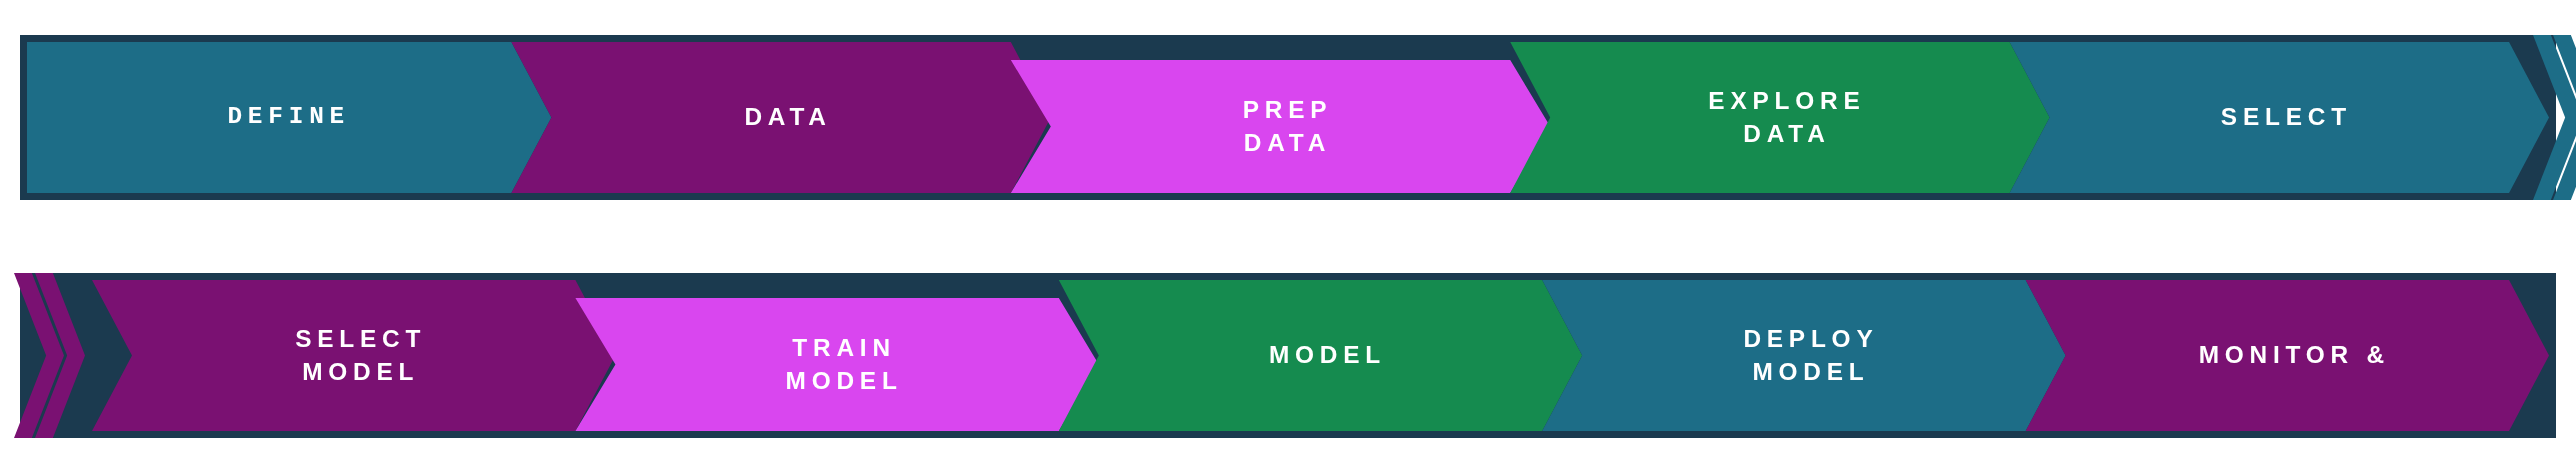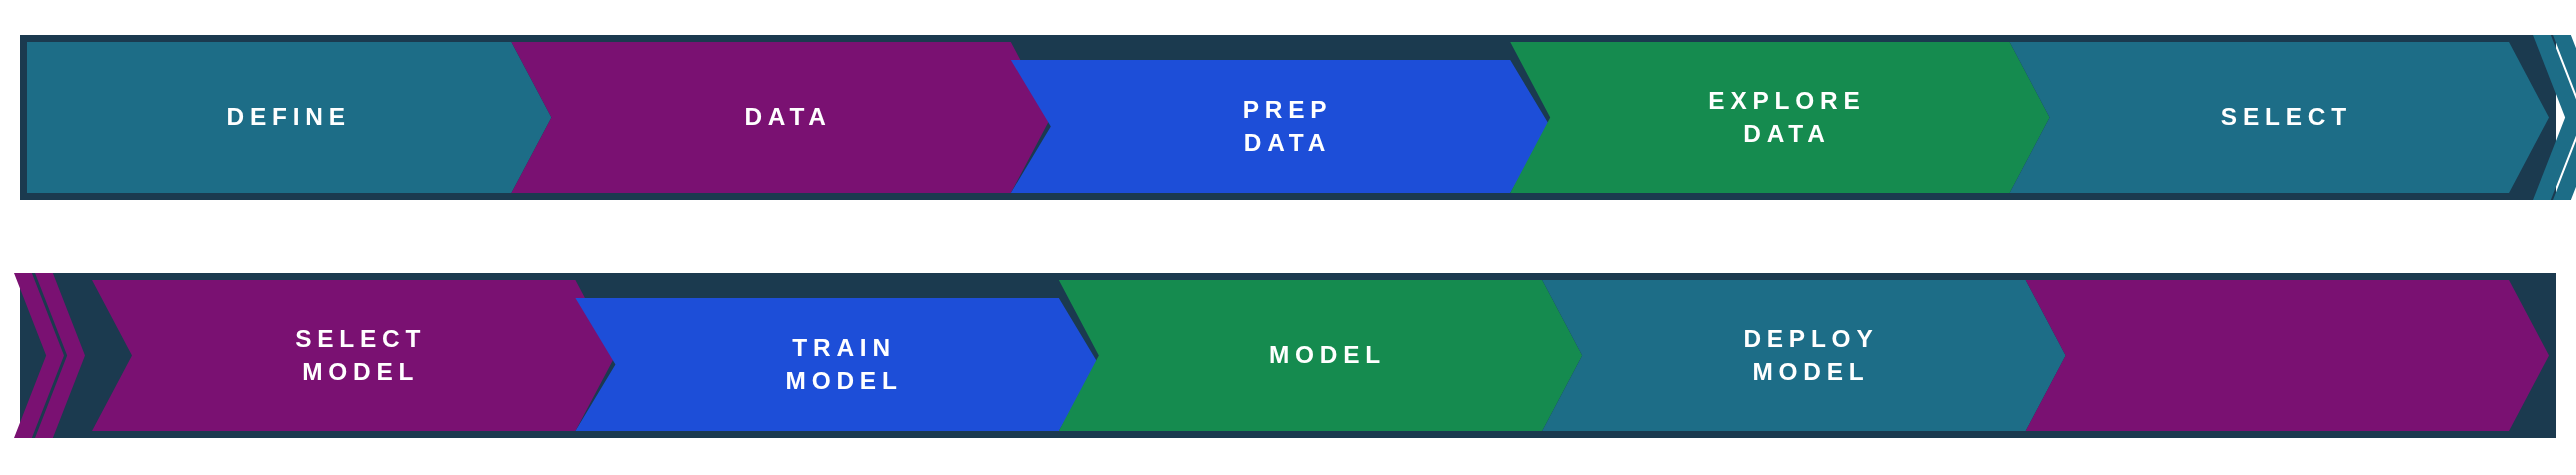--- a/index.html
+++ b/index.html
@@ -42,26 +42,26 @@
     letter-spacing: 5.8px;
     font-size: 24.4px;
     line-height: 1.35;
     text-transform: uppercase;
     margin-right: -40px; 
     padding-left: 43px;
     padding-right: 29px;
     clip-path: polygon(0 0, calc(100% - 40px) 0, 100% 50%, calc(100% - 40px) 100%, 0 100%, 40px 50%);
   }
   .step:last-child { margin-right: 0; }
-  .row1 .step.first { clip-path: polygon(0 0, calc(100% - 40px) 0, 100% 50%, calc(100% - 40px) 100%, 0 100%); padding-left: 28px; }
+  .row1 .step.first { clip-path: polygon(0 0, calc(100% - 40px) 0, 100% 50%, calc(100% - 40px) 100%, 0 100%); padding-left: 28px; font-family: Liberation Mono, monospace; }
   .step.last  { clip-path: polygon(0 0, calc(100% - 40px) 0, 100% 50%, calc(100% - 40px) 100%, 0 100%, 40px 50%); }
 
   .c-teal    { background: #1d6d87; }
   .c-magenta { background: #7a1172; }
-  .c-navy    { background: #1d4ed8; margin-top: 18px; }
+  .c-navy    { background: #d946ef; margin-top: 18px; }
   .c-green   { background: #158b4f; }
 
   .step span { display: block; }
 
   
   .chev {
     position: absolute;
     width: 50px;
     height: 165px;
     pointer-events: none;
@@ -129,20 +129,21 @@
       </div>
     </div>
     <div class="step c-teal">
       <div>
         <span>DEPLOY</span>
         <span>MODEL</span>
       </div>
     </div>
     <div class="step last c-magenta">
       <div>
+        <span>MONITOR &amp;</span>
       </div>
     </div>
   </div>
 
   <div class="chev right2">
     <svg viewBox="0 0 70 230" preserveAspectRatio="none">
         <polygon points="0,0 25,0 70,115 25,230 0,230 45,115" fill="#1d6d87"></polygon>
       </svg>
   </div>
   <div class="chev right1">

